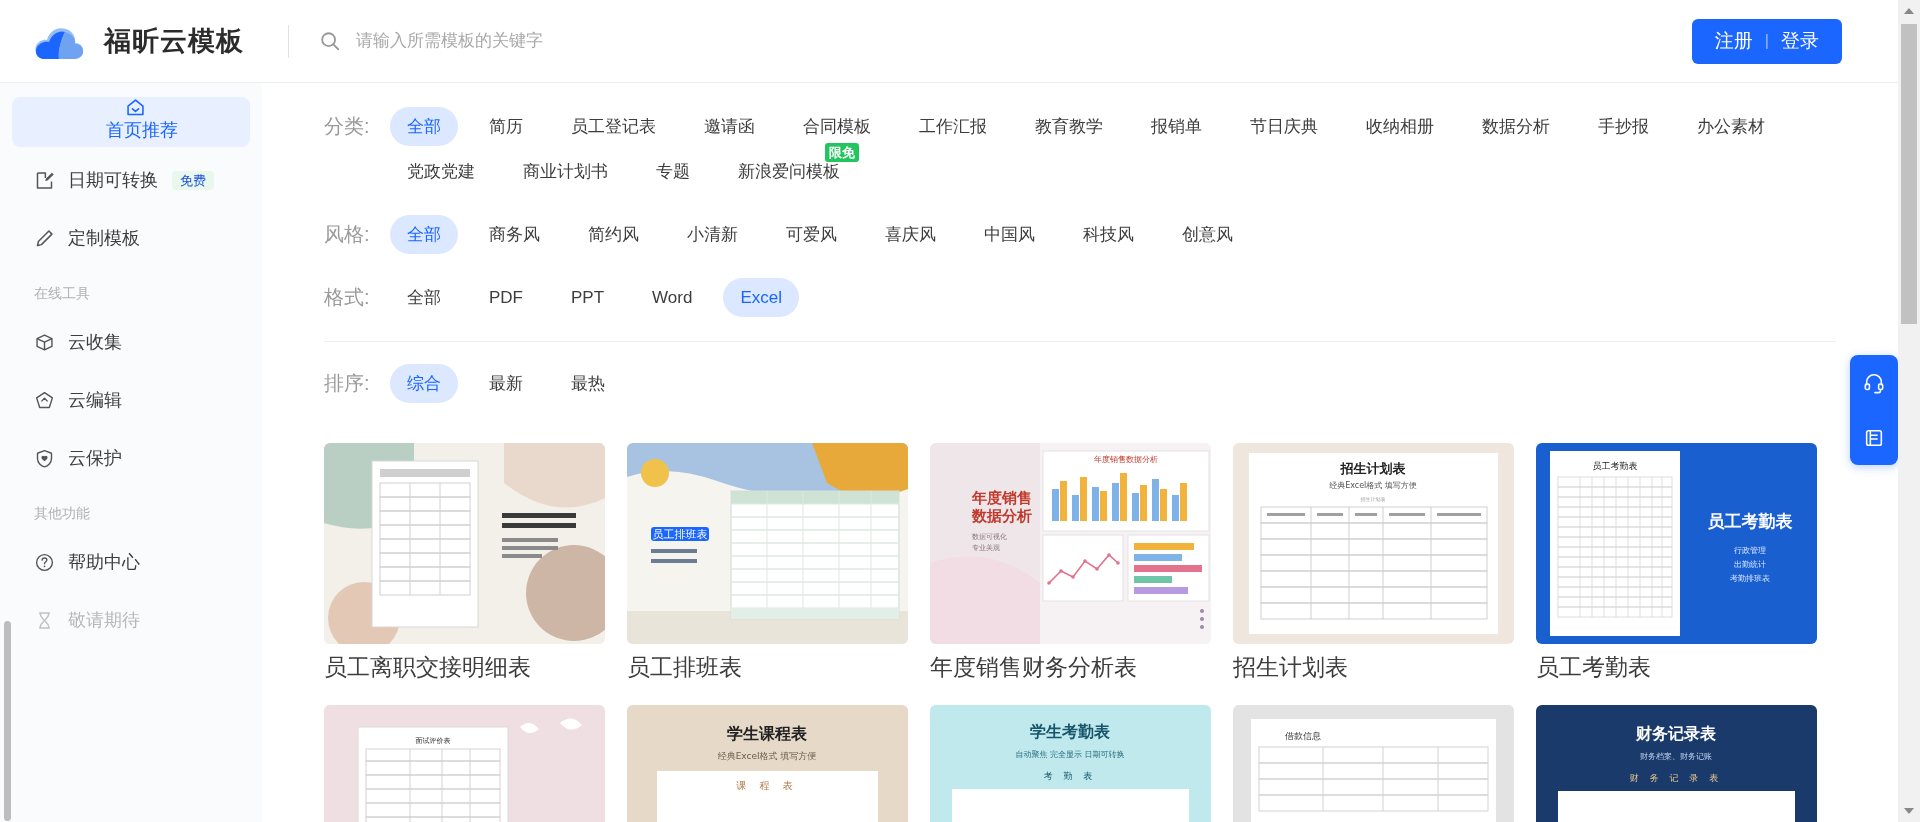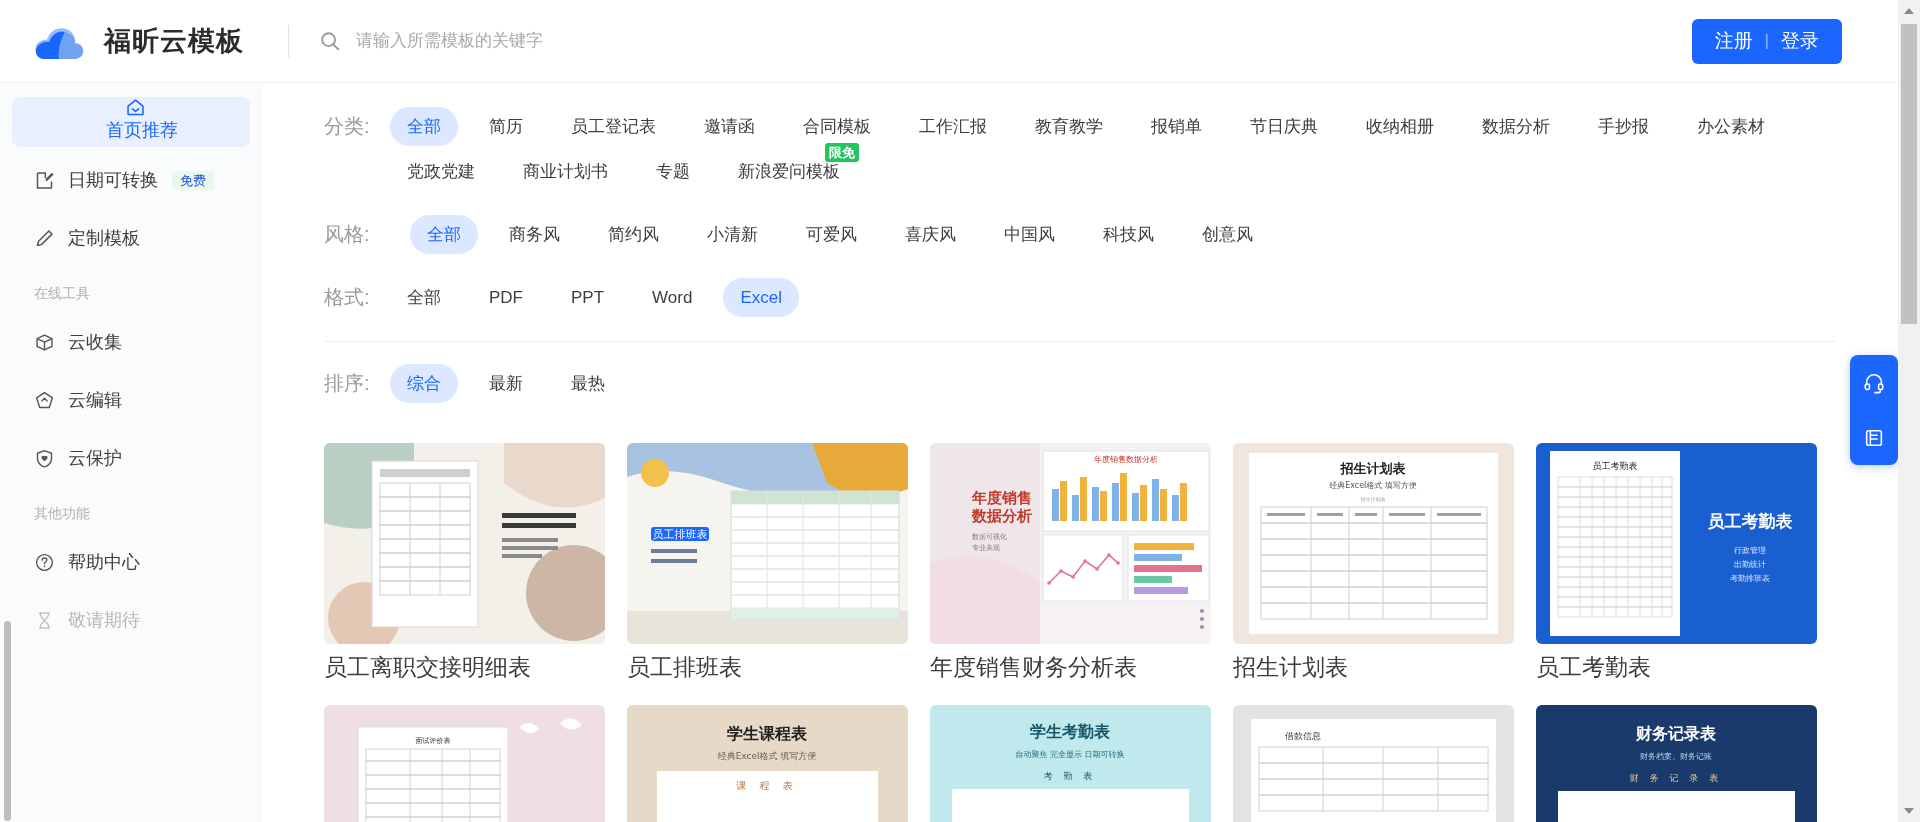--- a/index.html
+++ b/index.html
@@ -353,21 +353,21 @@
           <div class="chip"><span>党政党建</span></div>
           <div class="chip"><span>商业计划书</span></div>
           <div class="chip"><span>专题</span></div>
           <div class="chip">
             <span>新浪爱问模板</span>
             <span class="hot-badge">限免</span>
           </div>
         </div>
       </div>
 
-      <div class="filter-row" style="margin-top:18px;gap:20px;">
+      <div class="filter-row" style="margin-top:18px;">
         <div class="filter-label">风格:</div>
         <div class="filter-items">
           <div class="chip active"><span>全部</span></div>
           <div class="chip"><span>商务风</span></div>
           <div class="chip"><span>简约风</span></div>
           <div class="chip"><span>小清新</span></div>
           <div class="chip"><span>可爱风</span></div>
           <div class="chip"><span>喜庆风</span></div>
           <div class="chip"><span>中国风</span></div>
           <div class="chip"><span>科技风</span></div>

